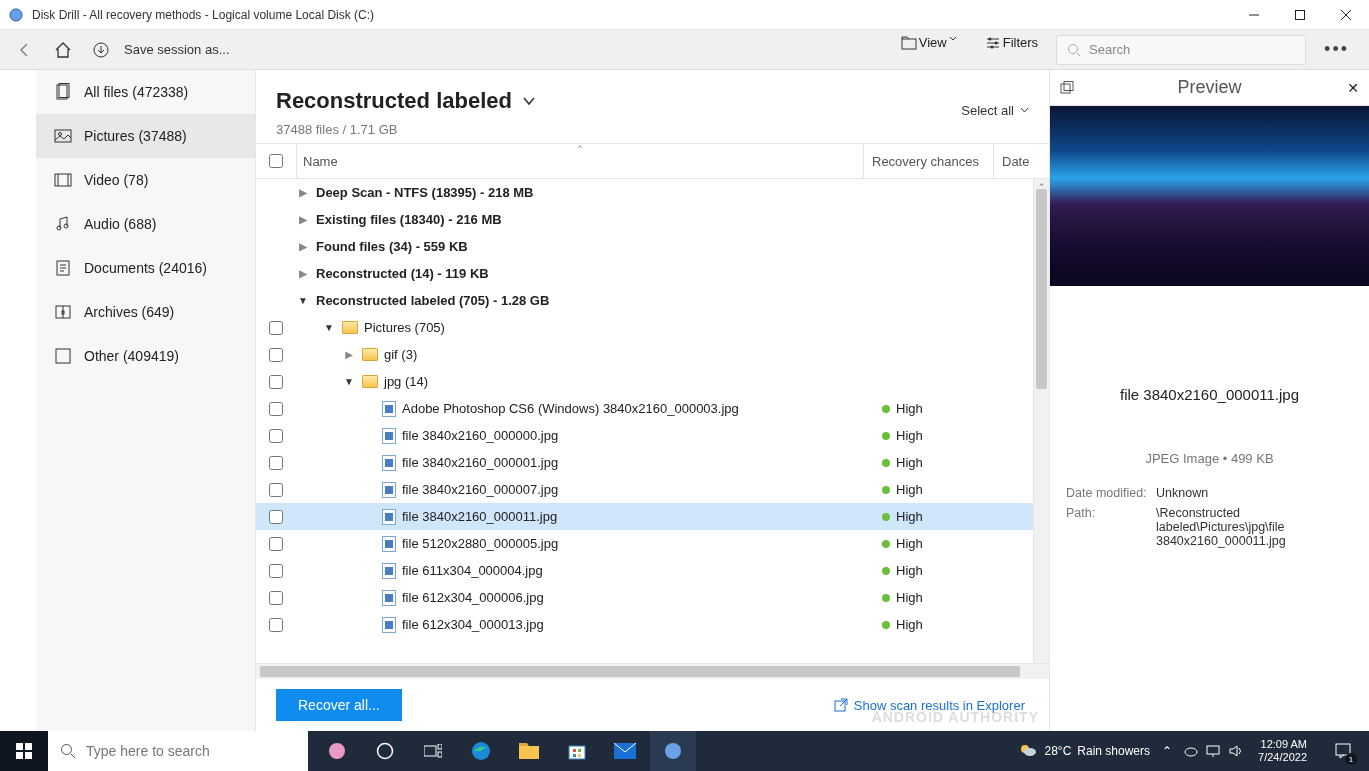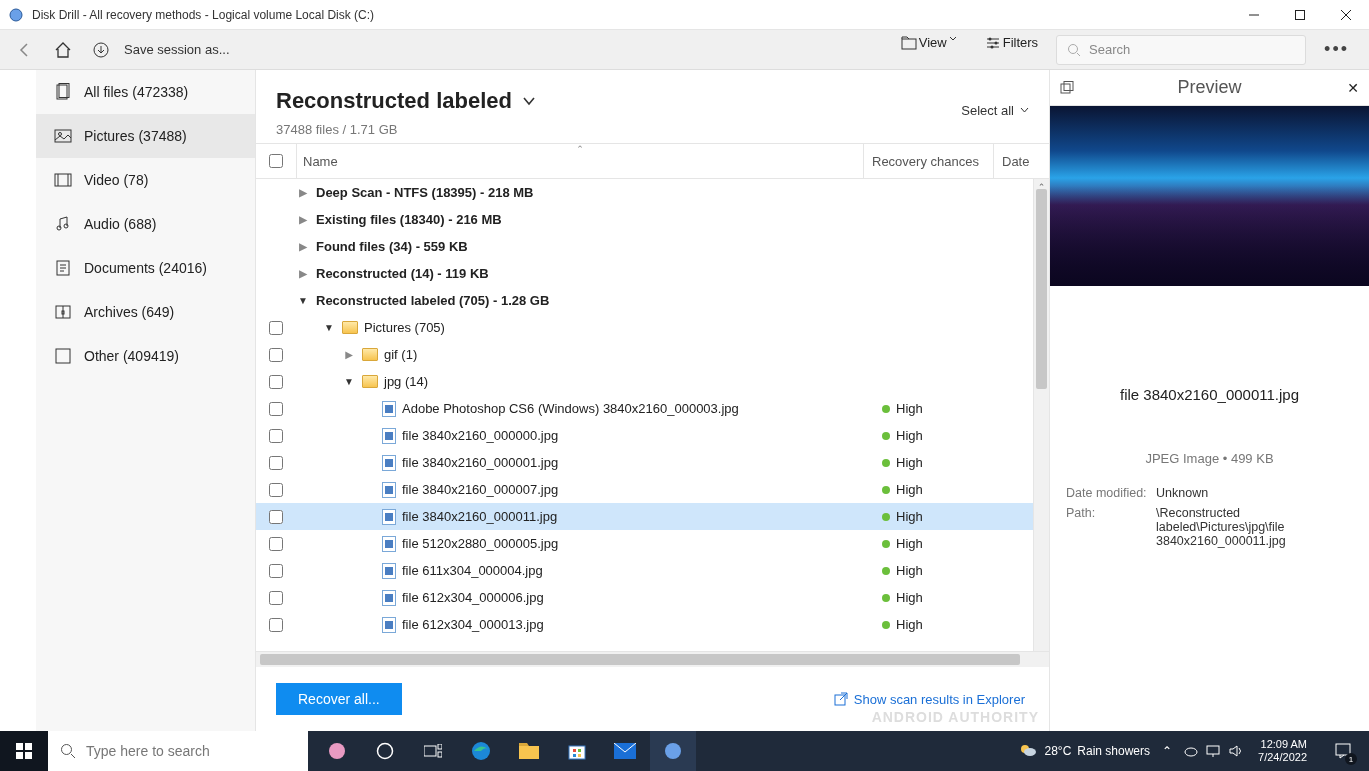--- a/index.html
+++ b/index.html
@@ -71,21 +71,21 @@
 .vscroll { position: absolute; right: 0; top: 0; bottom: 0; width: 16px; background: #f1f1f1; border-left: 1px solid #e5e5e5; }
 .vscroll .thumb { position: absolute; left: 2px; right: 2px; top: 10px; height: 200px; background: #c7c7c7; border-radius: 2px; }
 .vscroll .arrow { position: absolute; left: 0; right: 0; height: 16px; display: flex; align-items: center; justify-content: center; font-size: 9px; color: #666; }
 .vscroll .arrow.up { top: 0; }
 
 
 .hscroll { height: 16px; background: #f1f1f1; border-top: 1px solid #e5e5e5; position: relative; }
 .hscroll .thumb { position: absolute; top: 2px; bottom: 2px; left: 4px; width: 760px; background: #c7c7c7; border-radius: 2px; }
 
 
-.recover-bar { height: 64px; display: flex; align-items: center; padding-left: 20px; position: relative; }
+.recover-bar { height: 52px; display: flex; align-items: center; padding-left: 20px; position: relative; }
 .recover-btn { background: #0f8cf0; color: #fff; border: none; height: 32px; padding: 0 22px; font-size: 14px; }
 .explorer-link { position: absolute; right: 24px; color: #1a6fd6; font-size: 13px; display: flex; align-items: center; gap: 6px; }
 
 
 .preview { width: 320px; border-left: 1px solid #e5e5e5; display: flex; flex-direction: column; }
 .preview-head { height: 36px; display: flex; align-items: center; border-bottom: 1px solid #e5e5e5; position: relative; }
 .preview-head .ptitle { flex: 1; text-align: center; font-size: 18px; color: #555; }
 .preview-head .popout { position: absolute; left: 10px; }
 .preview-head .close { position: absolute; right: 10px; font-size: 14px; }
 .preview-img { height: 180px; background: linear-gradient(#0a1533 0%, #10488c 25%, #2aa3e8 40%, #3b1f5e 55%, #1c0e33 100%); position: relative; }
@@ -331,21 +331,21 @@
           <span class="recov"></span>
           <span class="datecol"></span>
         </div>
       <div class="row">
           <span class="chk">
             <input type="checkbox" style="">
           </span>
           <span class="fname indent2">
             <span class="tri">▶</span>
             <span class="folder-icon"></span>
-            <span>gif (1)</span>
+            <span>gif (3)</span>
           </span>
           <span class="recov"></span>
           <span class="datecol"></span>
         </div>
       <div class="row">
           <span class="chk">
             <input type="checkbox" style="">
           </span>
           <span class="fname indent2">
             <span class="tri" style="color:#333">▼</span>

